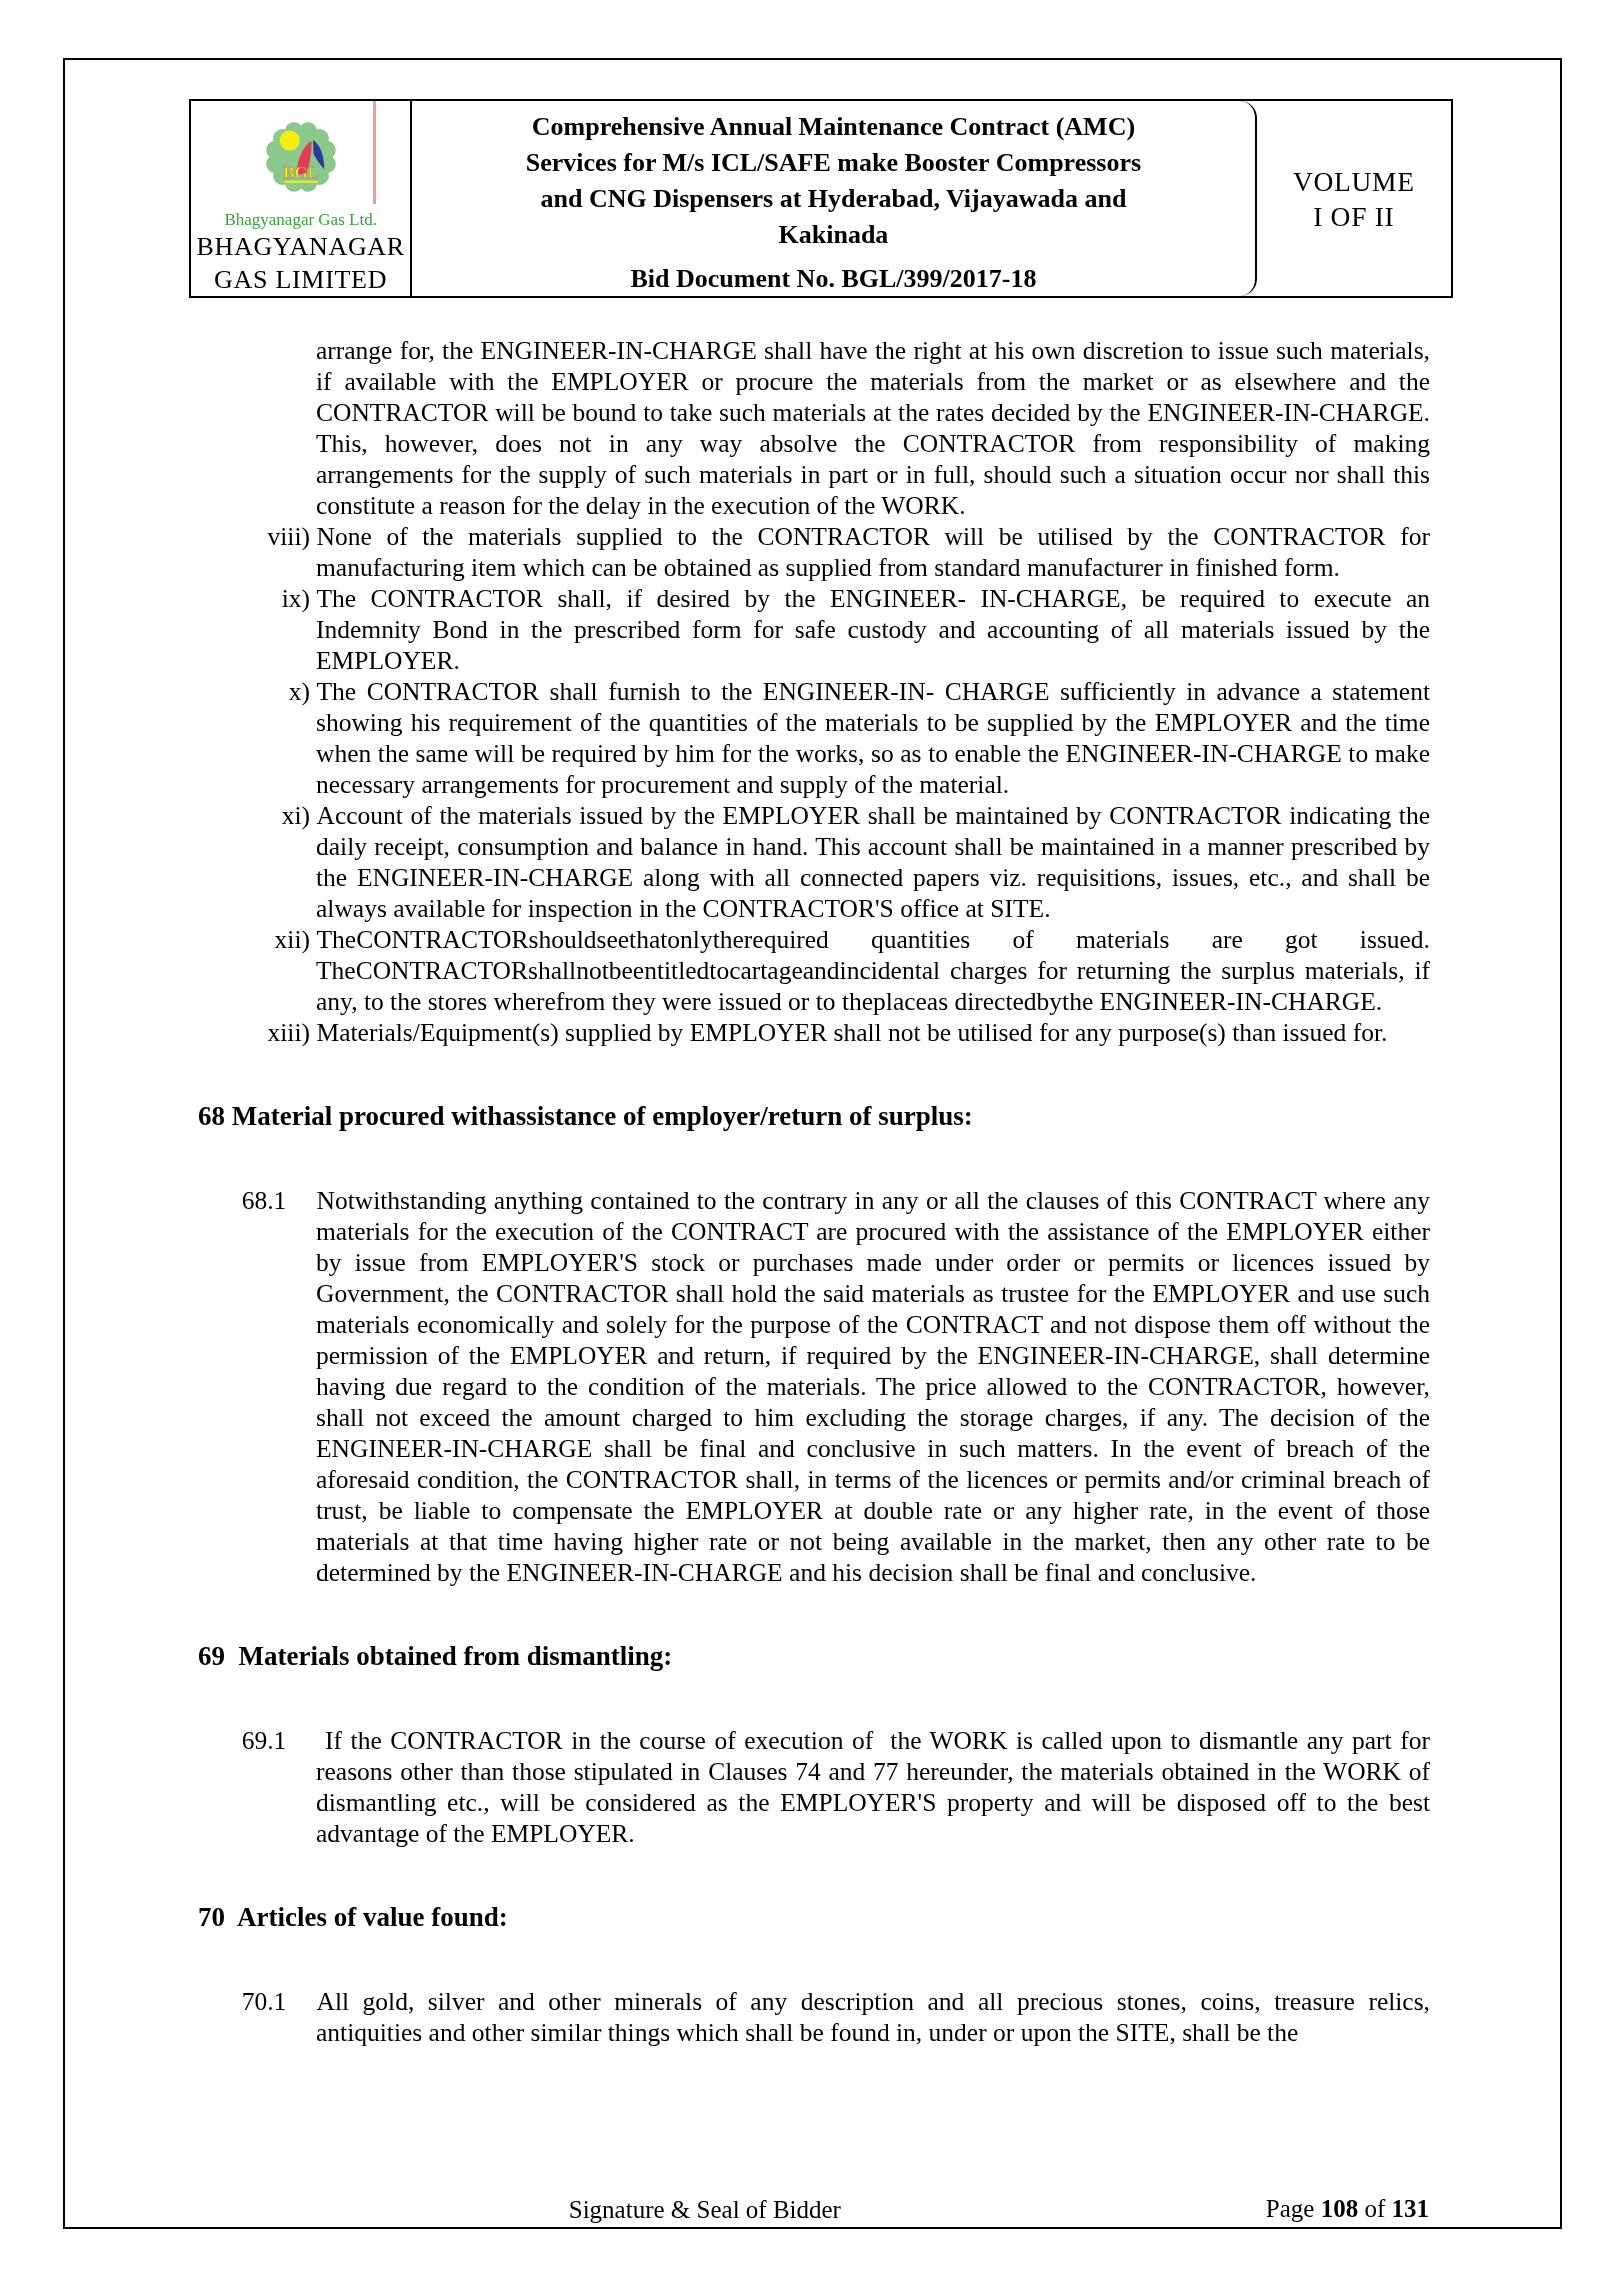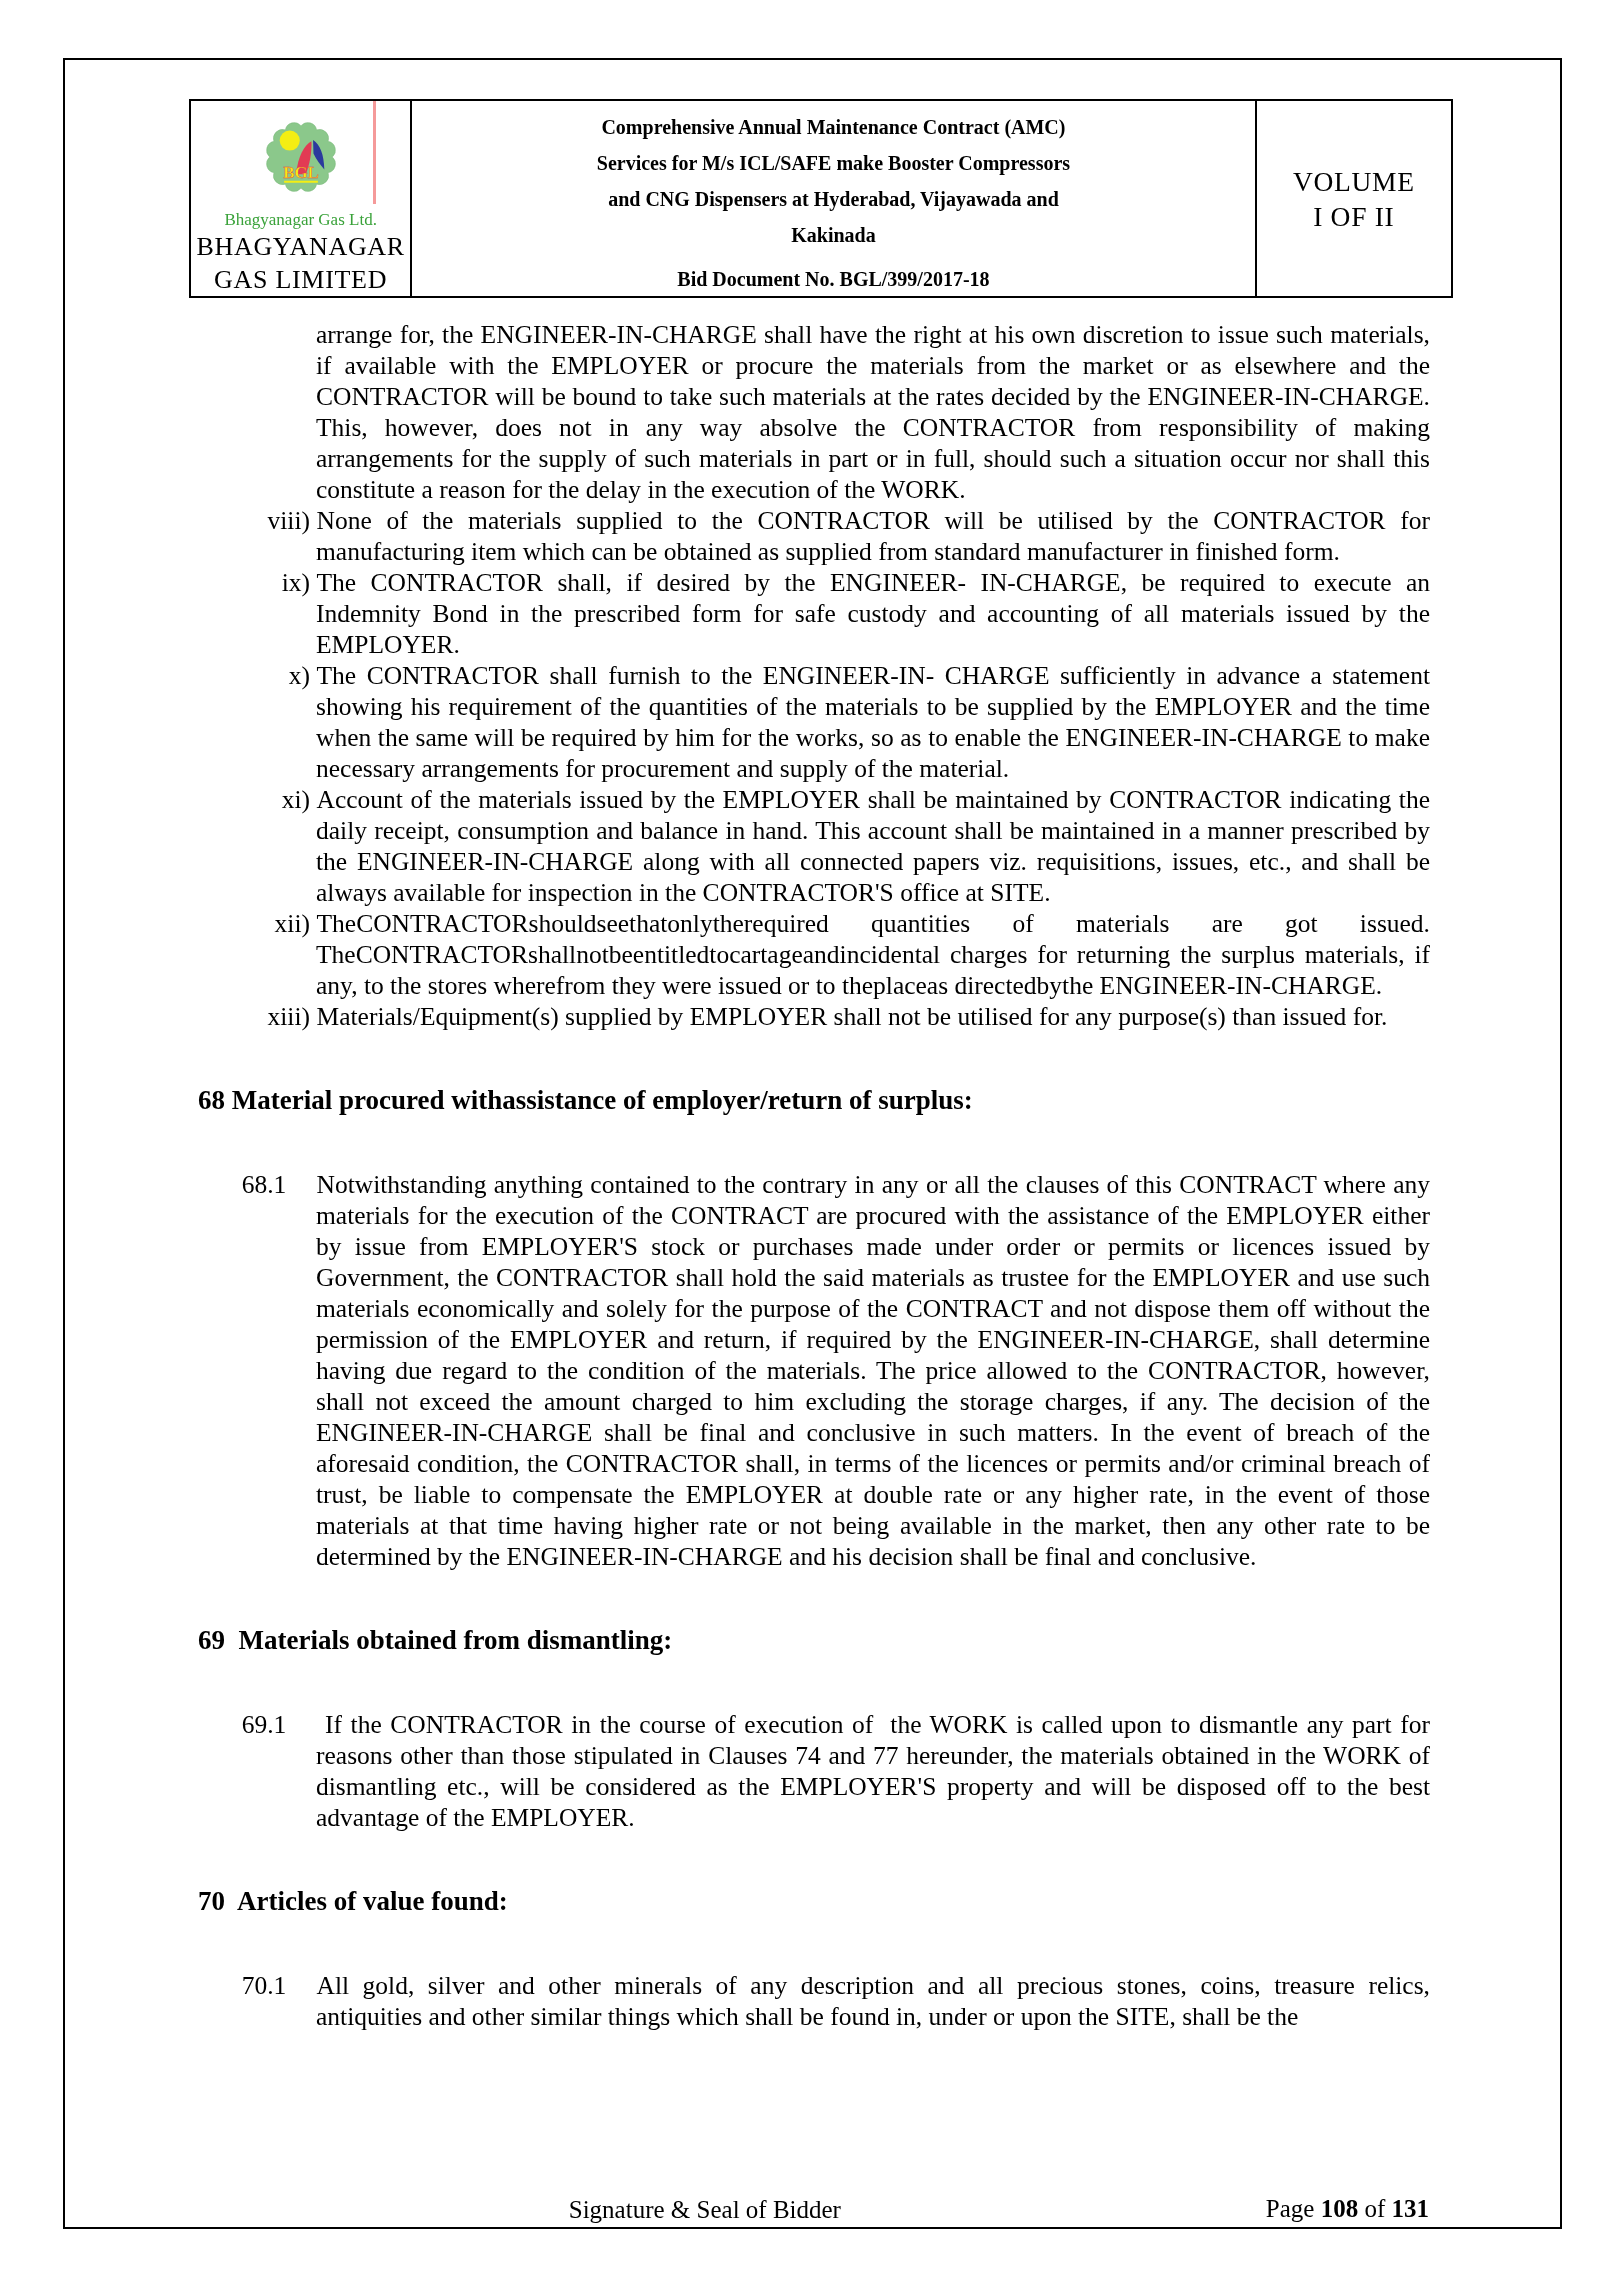--- a/index.html
+++ b/index.html
@@ -16,21 +16,21 @@
     position:absolute;left:124px;top:39px;width:1264px;height:199px;
     display:flex;border:2px solid #000;box-sizing:border-box;background:#fff;
   }
   .hcell{box-sizing:border-box;height:100%;}
   #logo-cell{
     width:222px;border-right:2px solid #000;position:relative;
     display:flex;flex-direction:column;align-items:center;padding-top:17px;
   }
   #title-cell{
     width:847px;border-right:2px solid #000;text-align:center;
-    padding-top:7.9px;font-weight:bold;font-size:20px;line-height:36px;
+    padding-top:7.9px;font-weight:bold;font-size:26px;line-height:36px;border-radius:17px;
   }
   #volume-cell{
     width:195px;display:flex;flex-direction:column;align-items:center;justify-content:center;
     font-size:27.5px;line-height:35px;letter-spacing:0.7px;
   }
   .title-line{white-space:nowrap;}
   .bid-line{margin-top:7.9px;}
   
   #logo-caption{font-size:17px;color:var(--logo_caption_green,#3aa23a);line-height:19.6px;margin-top:16px;}
   .company-line{font-size:26px;line-height:33px;letter-spacing:0.7px;}
@@ -42,21 +42,21 @@
   .sun{fill:var(--logo_yellow,#f4ee13);}
   .sail-red{fill:var(--logo_red,#e23b54);}
   .sail-blue{fill:var(--logo_blue,#2b3a9d);}
   .bgl-text{
     fill:var(--logo_yellow,#f4ee13);stroke:var(--logo_red,#e23b54);stroke-width:1;
     font-family:"Liberation Serif",serif;font-weight:bold;font-size:42px;
   }
   .bgl-underline{fill:var(--logo_yellow,#f4ee13);}
   
   #doc-body{
-    position:absolute;left:251px;top:259px;width:1114px;
+    position:absolute;left:251px;top:275px;width:1114px;
     font-size:25.5px;line-height:31px;text-align:justify;
   }
   p{margin:0;}
   .li{text-indent:-65px;}
   .li .lbl{display:inline-block;width:59px;margin-right:6.5px;text-align:right;text-indent:0;}
   .clause{text-indent:-98px;}
   .clause .num{display:inline-block;width:92px;margin-right:6.5px;text-align:center;text-indent:0;}
   .sec{
     font-weight:bold;font-size:27px;line-height:33px;text-align:left;
     margin:52px 0 52px -118px;

